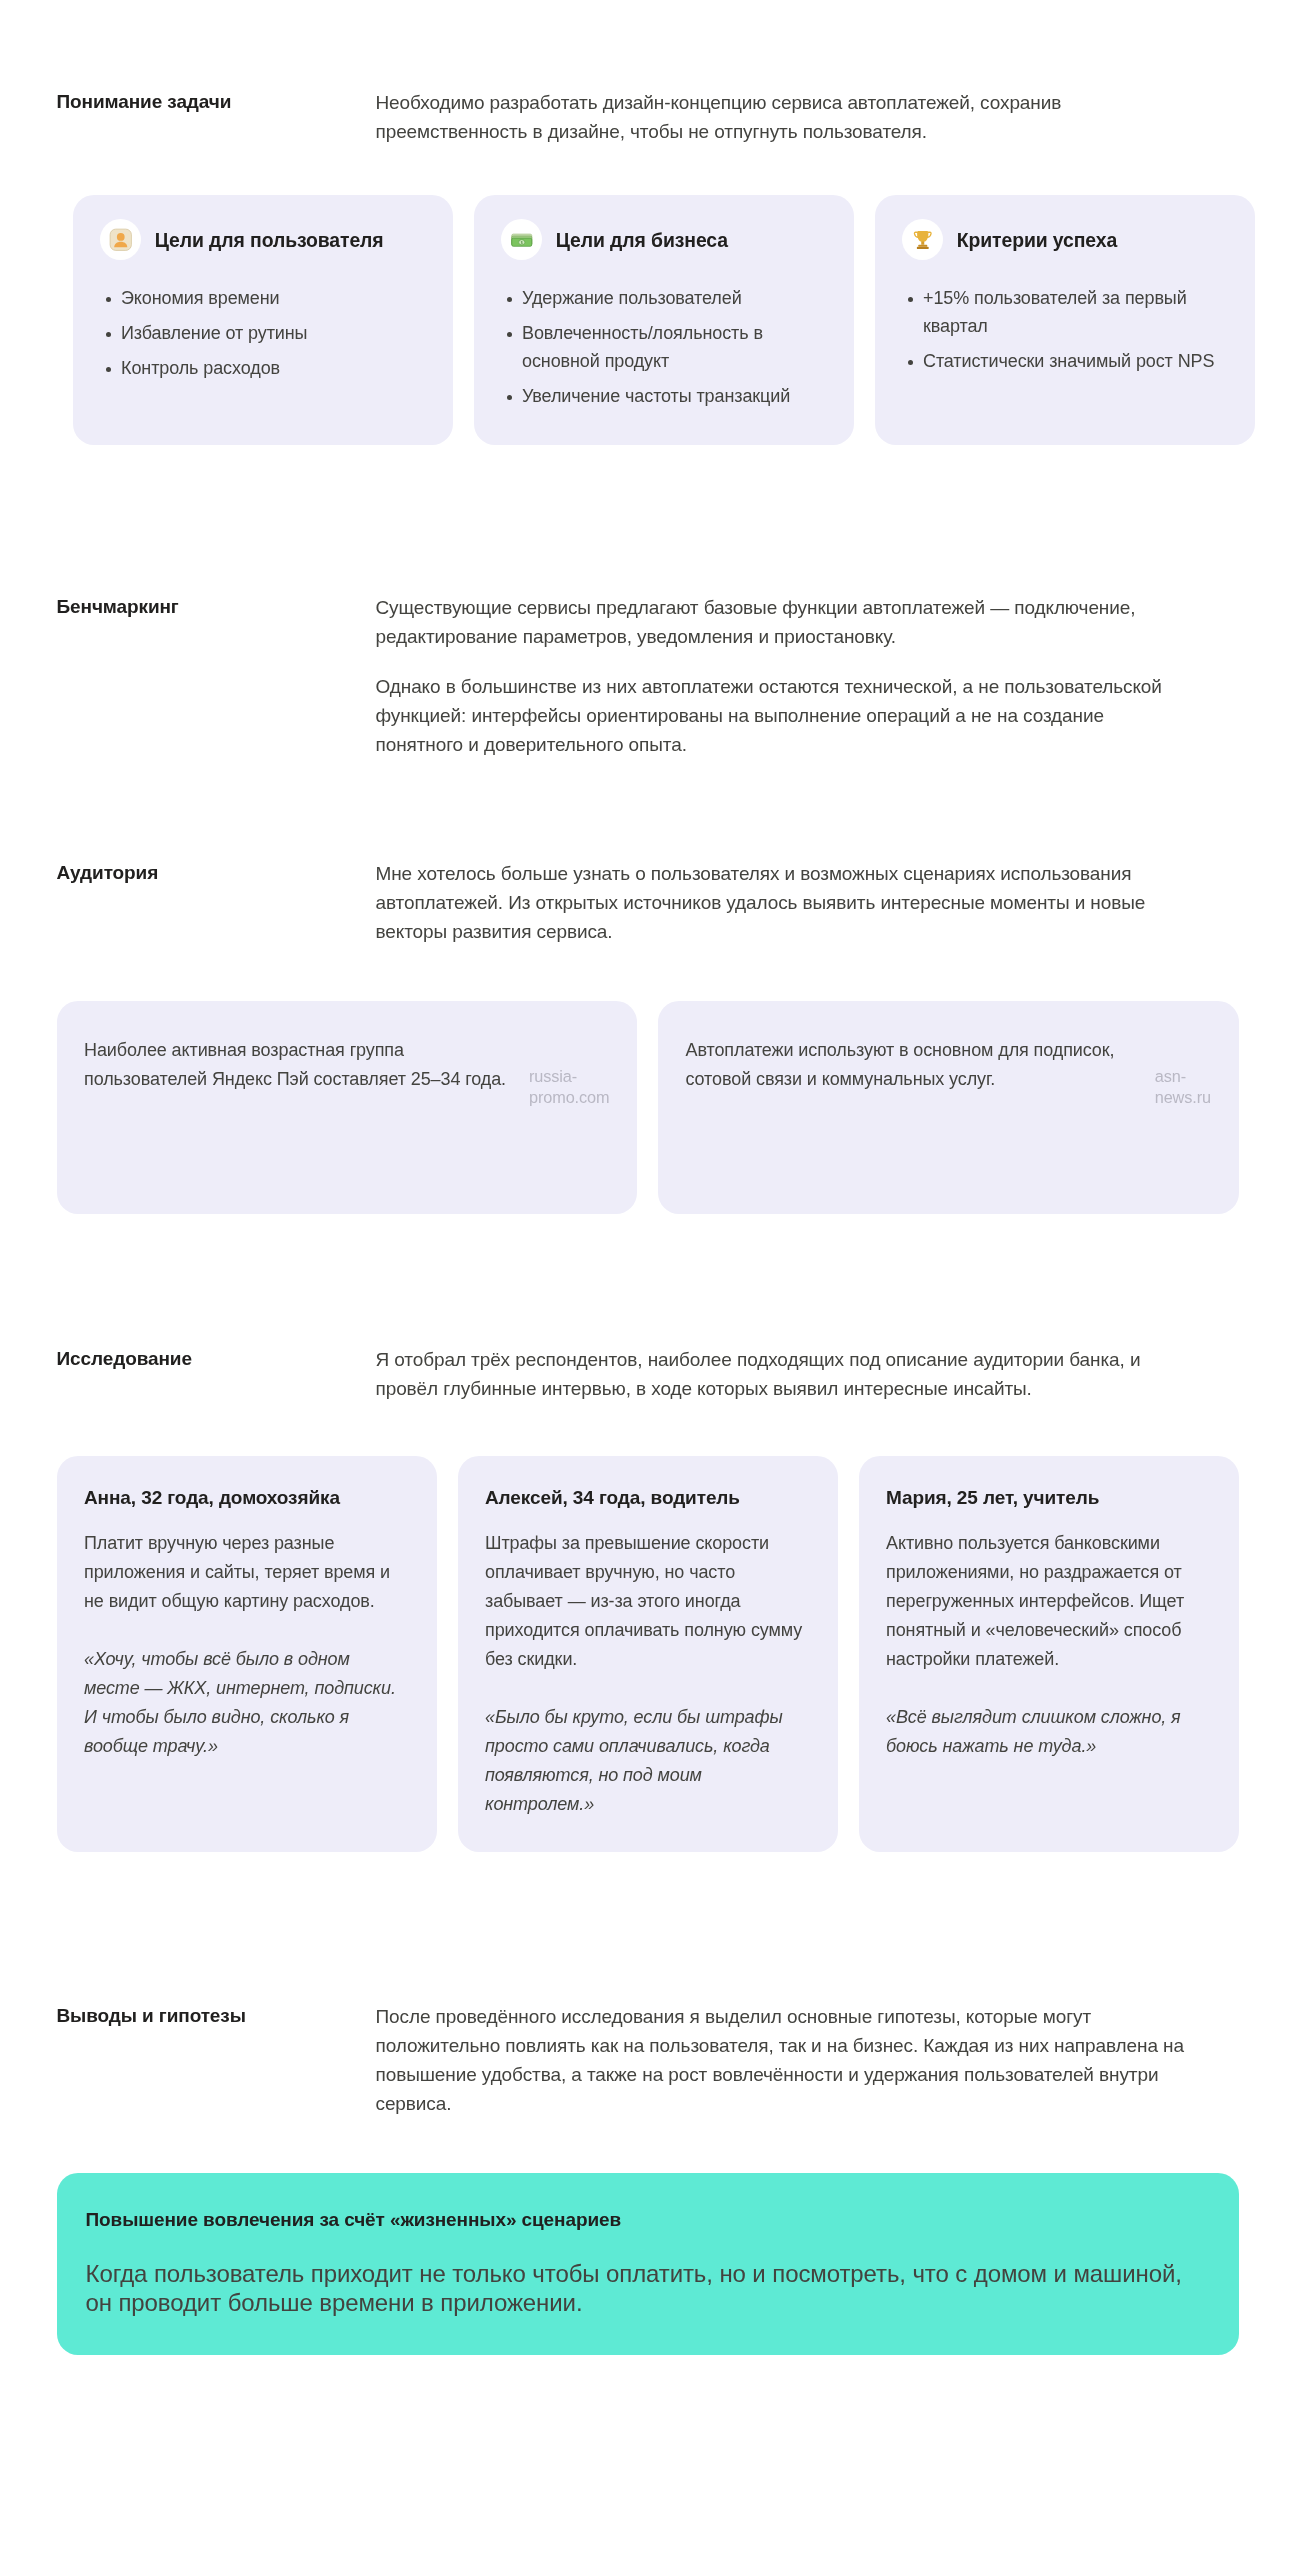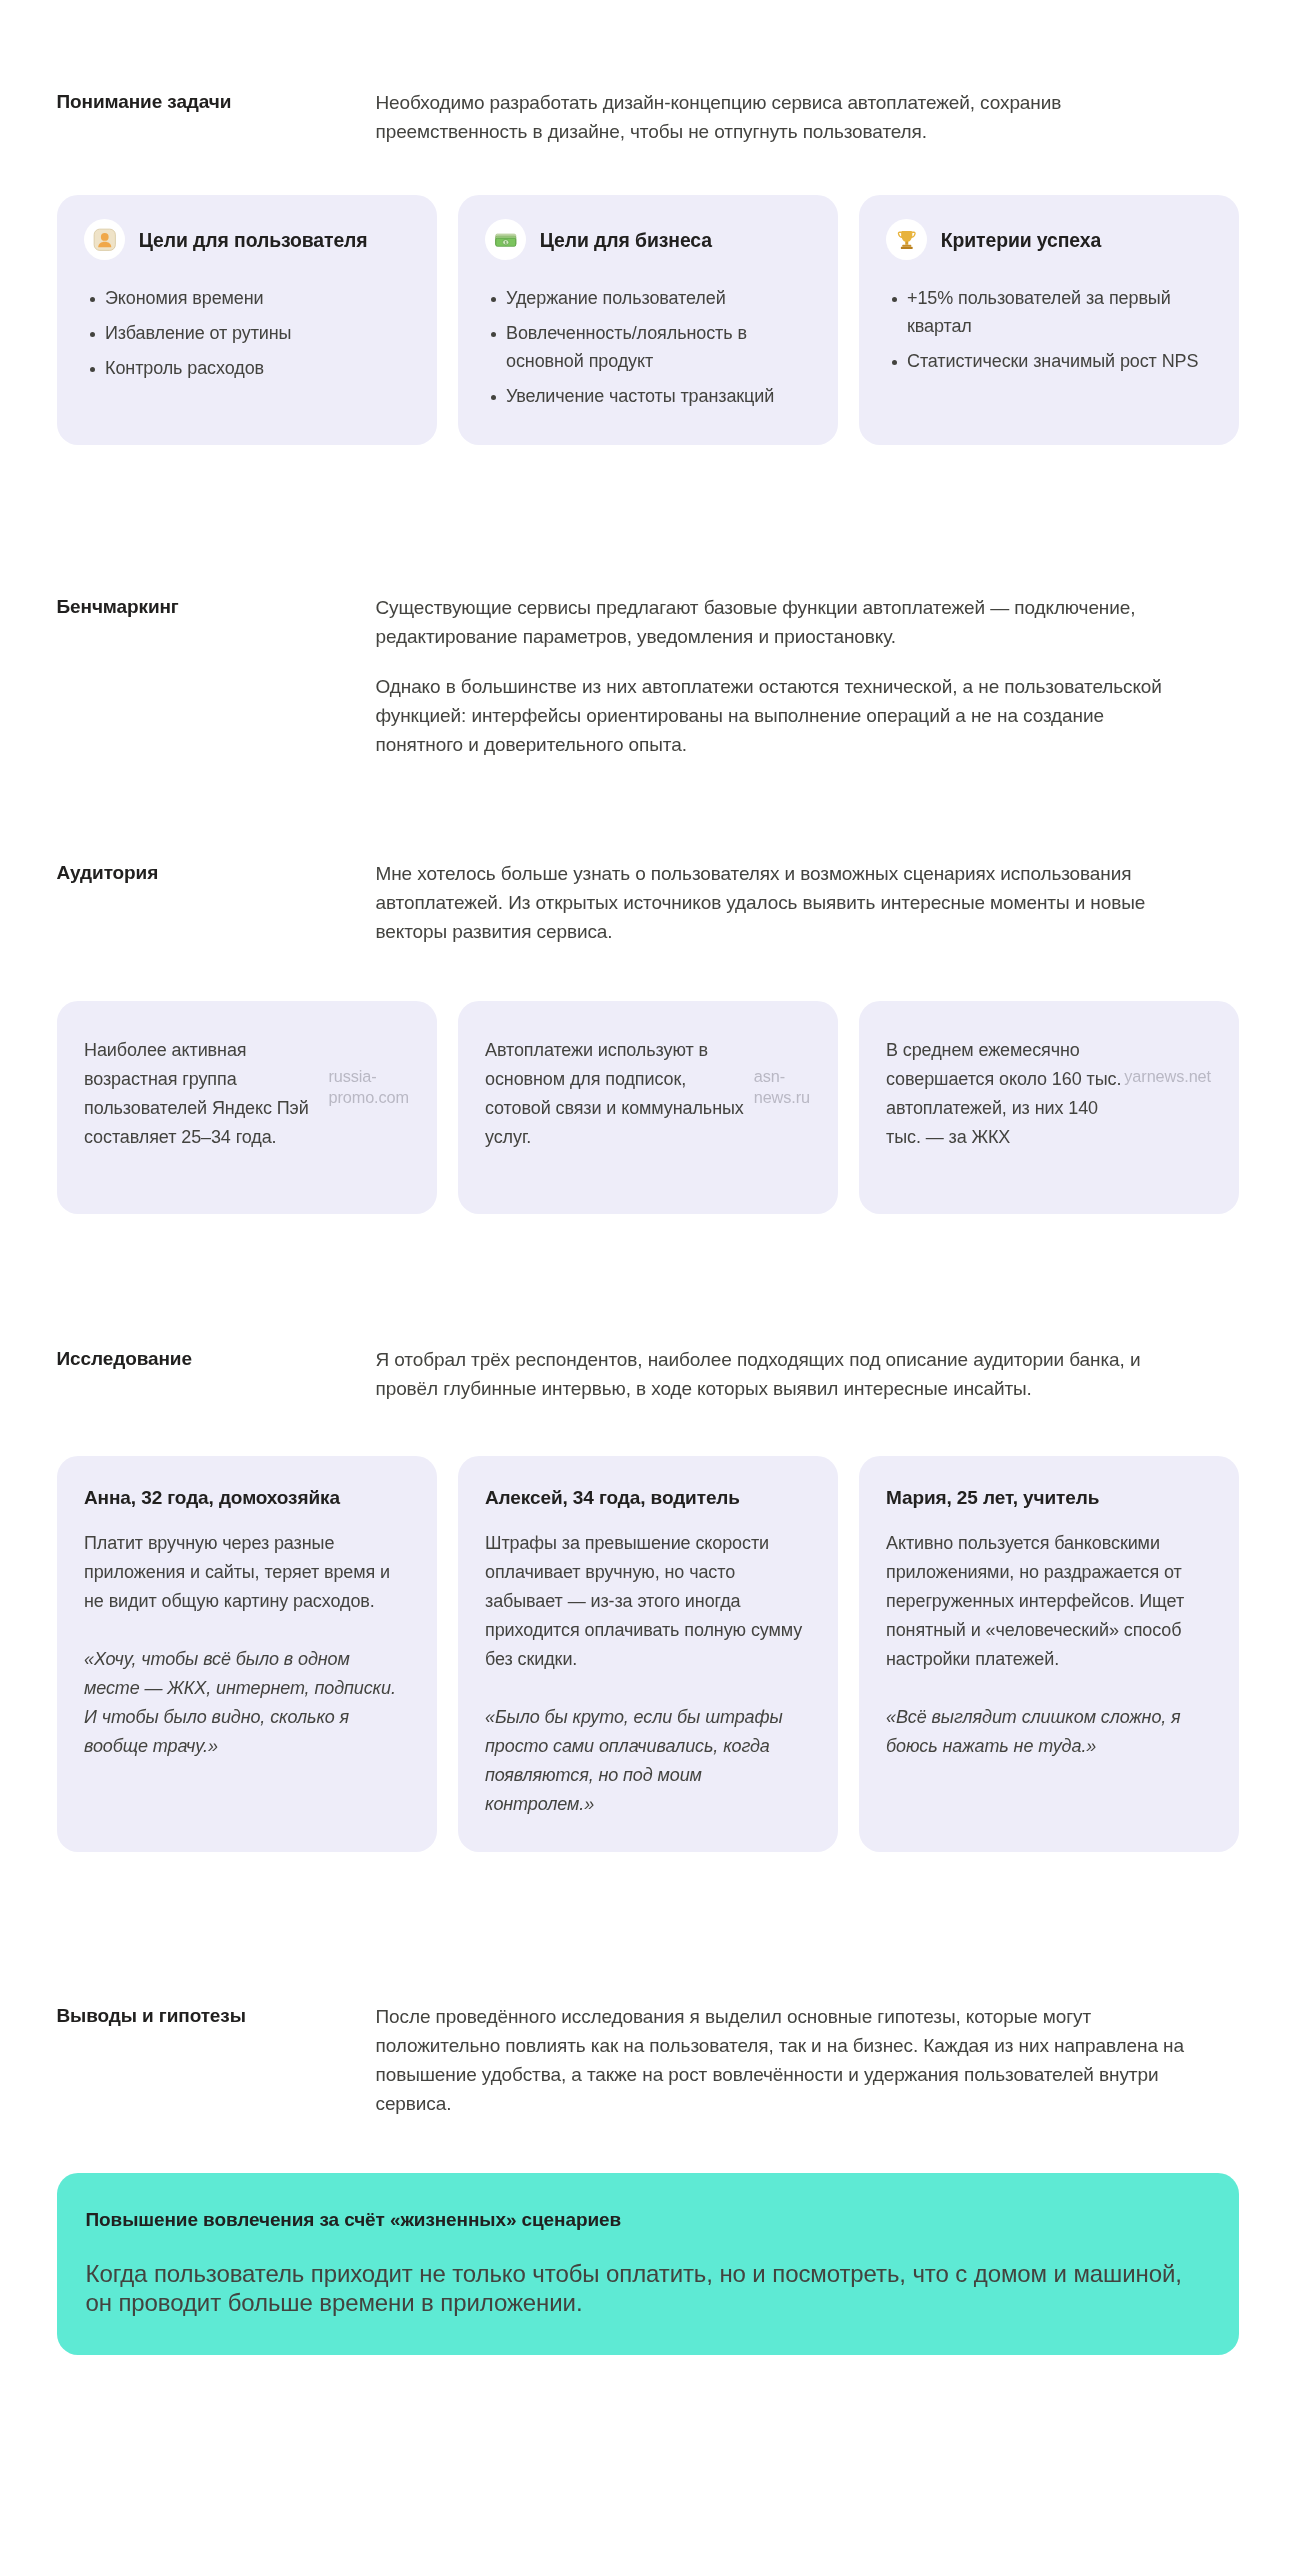--- a/index.html
+++ b/index.html
@@ -61,21 +61,21 @@
   }
   .card {
     background: #eeedf9;
     border-radius: 21px;
     box-sizing: border-box;
     flex: 1 1 0;
     min-width: 0;
   }
 
   
-  .goals-row { margin-top: 0; }
+  .goals-row { margin-top: 0; margin-left: 16px; }
   .goal-card {
     padding: 24px 27.5px 35px 27.5px;
     display: flex;
     flex-direction: column;
   }
   .goal-head {
     display: flex;
     align-items: center;
     gap: 13.8px;
     margin-bottom: 25px;
@@ -318,24 +318,20 @@
 
   <div class="card-row">
     <div class="card stat-card">
       <div class="stat-text">Наиболее активная возрастная группа пользователей Яндекс Пэй составляет 25–34 года.</div>
       <div class="stat-source">russia-promo.com</div>
     </div>
     <div class="card stat-card">
       <div class="stat-text">Автоплатежи используют в основном для подписок, сотовой связи и коммунальных услуг.</div>
       <div class="stat-source">asn-news.ru</div>
     </div>
-    <div class="card stat-card">
-      <div class="stat-text">В среднем ежемесячно совершается около 160 тыс. автоплатежей, из них 140 тыс. — за ЖКХ</div>
-      <div class="stat-source">yarnews.net</div>
-    </div>
   </div>
 
   <div class="sp-after-stats"></div>
 
   <div class="section">
     <div class="section-label">Исследование</div>
     <div class="section-body">
       <p>Я отобрал трёх респондентов, наиболее подходящих под описание аудитории банка, и провёл глубинные интервью, в ходе которых выявил интересные инсайты.</p>
     </div>
   </div>

